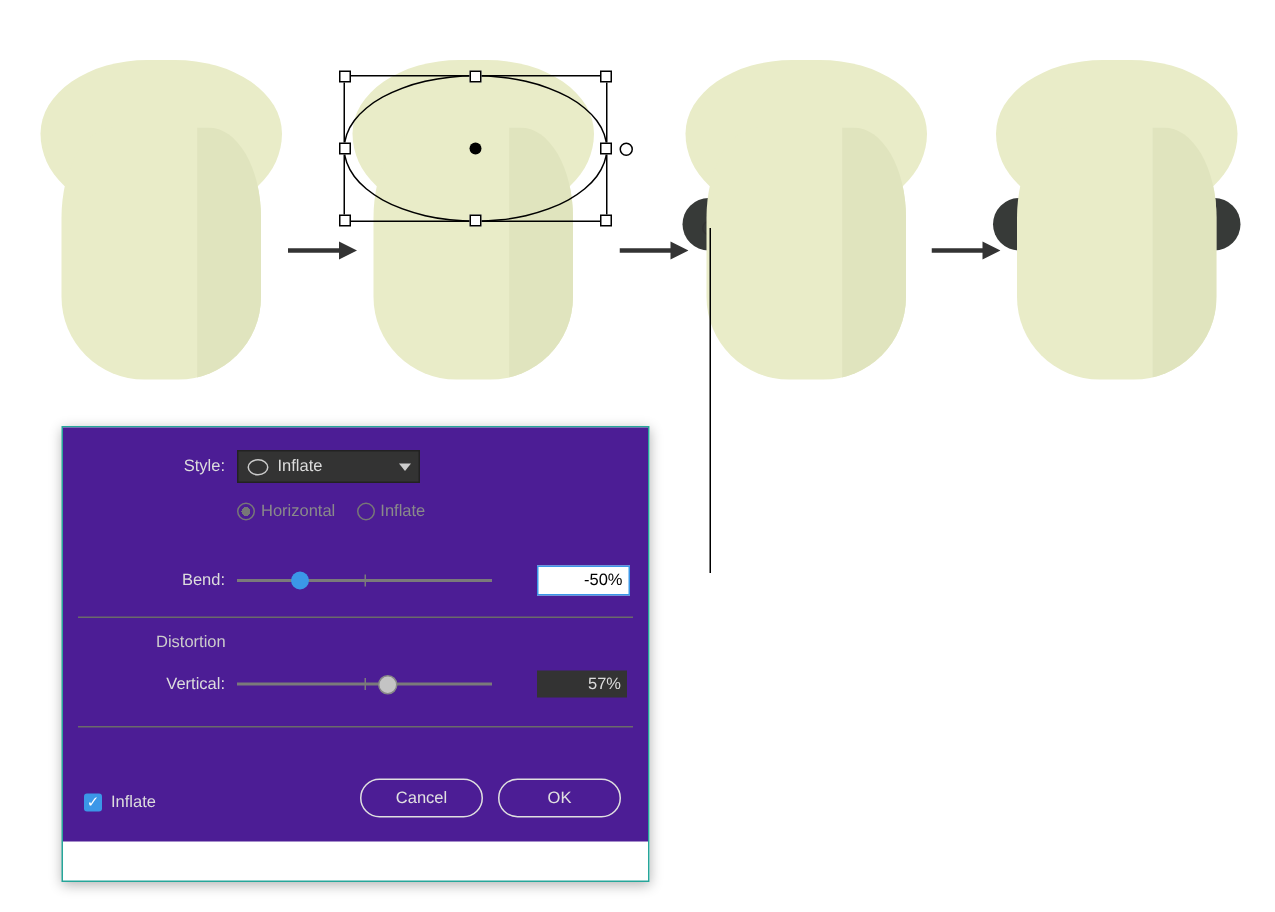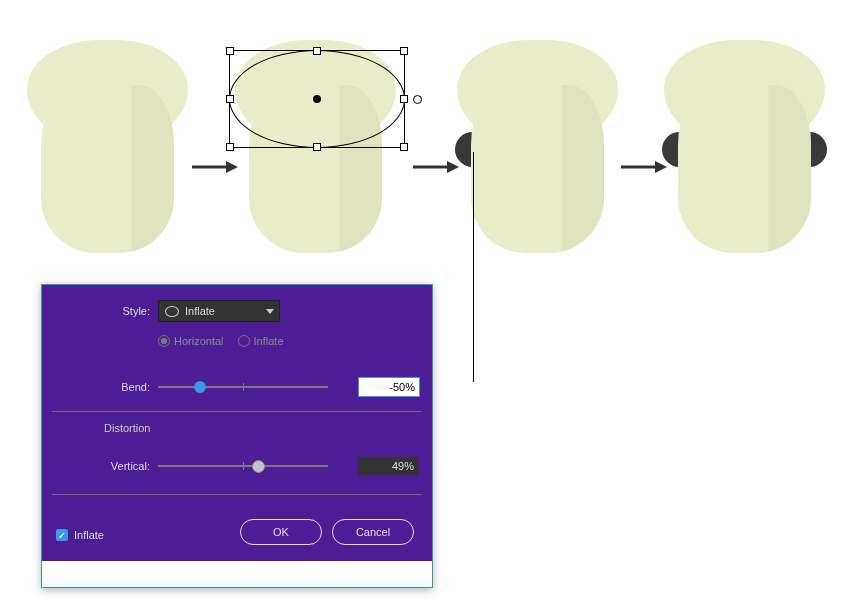--- a/index.html
+++ b/index.html
@@ -153,38 +153,38 @@
           <div class="slider">
             <div class="track"></div>
             <div class="tick" style="left:85px"></div>
             <div class="thumb blue" style="left:36px"></div>
           </div>
         </div>
         <div class="valbox active">-50%</div>
       </div>
       <div class="divider" style="margin-top:10px"></div>
       <div class="section-label">Distortion</div>
-      <div class="row" style="margin-top:16px">
+      <div class="row" style="margin-top:6px">
         <div class="label">Vertical:</div>
         <div style="width:200px;display:flex;align-items:center">
           <div class="slider">
             <div class="track"></div>
             <div class="tick" style="left:85px"></div>
             <div class="thumb grey" style="left:94px"></div>
           </div>
         </div>
-        <div class="valbox">49%</div>
+        <div class="valbox">57%</div>
       </div>
       <div class="divider" style="margin-top:14px"></div>
 
       <div class="preview">
         <span class="chk">✓</span>
         <span>Inflate</span>
       </div>
       <div class="dialog-buttons">
         <div style="width:170px"></div>
+        <div class="btn">Cancel</div>
         <div class="btn">OK</div>
-        <div class="btn">Cancel</div>
       </div>
     </div>
   </div>
 
 </div>
 
 </body></html>

